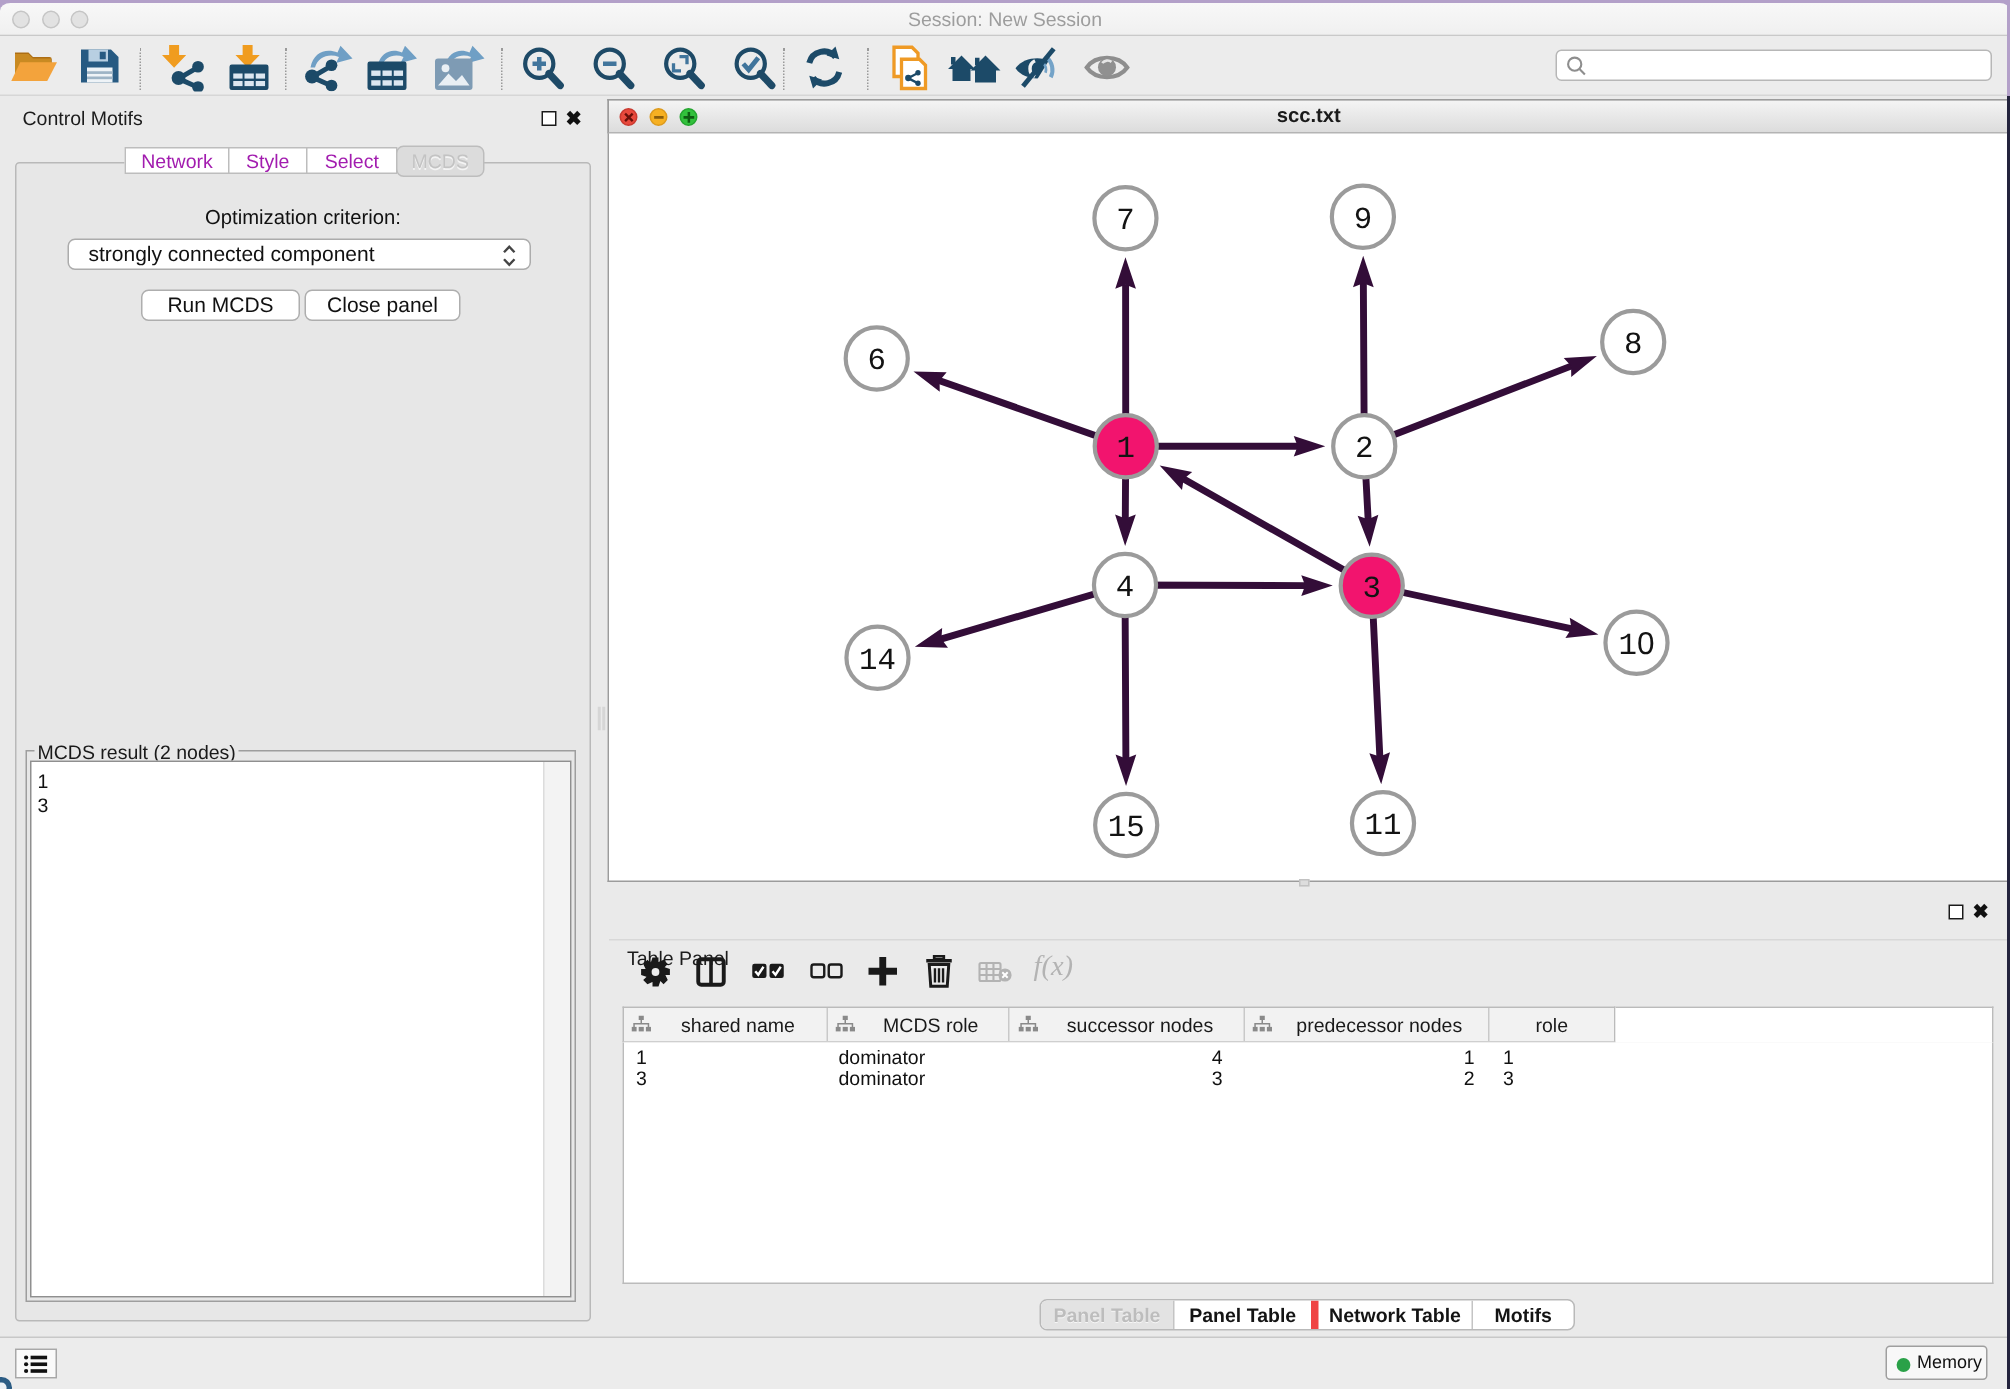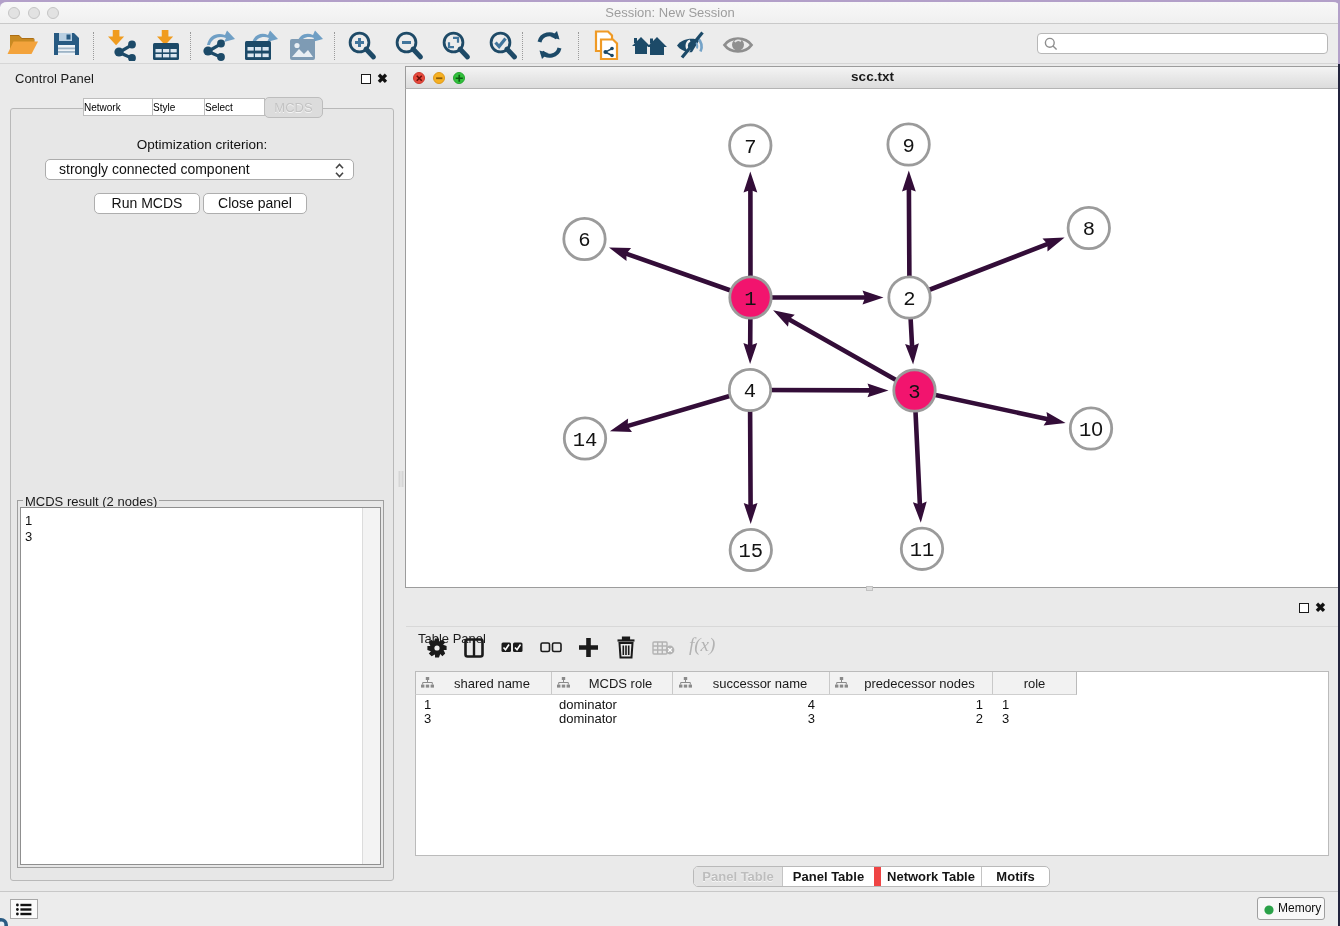--- a/index.html
+++ b/index.html
@@ -22,21 +22,21 @@
   .ticon { position:absolute; top:29px; }
   .tsep { position:absolute; top:32px; width:0; height:28px;
     border-left:1px dotted #9a9a9a; }
   #searchbox { position:absolute; left:1037px; top:33px; width:291px; height:21px;
     background:#fff; border:1px solid #b7b7b7; border-radius:4px; }
   
   #cp-title { left:15px; top:71px; font-size:13px; color:#1c1c1c; }
   .float-ico { position:absolute; width:10px; height:10px; border:1.5px solid #1a1a1a; background:#fff;}
   .close-x { position:absolute; font-size:13px; font-weight:bold; color:#111; }
   .tab { position:absolute; top:98px; height:18px; background:#fff; border:1px solid #bdbdbd;
-    font-size:10px; color:#000000; line-height:17px; }
+    font-size:13px; color:#a21caf; text-align:center; line-height:17px; }
   #tab-mcds { position:absolute; left:264px; top:97px; width:59px; height:21px;
     background:#dcdcdc; border:1px solid #bdbdbd; border-radius:5px;
     font-size:13px; color:#c3c3c3; text-shadow:0 1px 0 #f4f4f4; text-align:center; line-height:19px; }
   #cp-panel { left:10px; top:108px; width:384px; height:773px; background:#e7e7e7;
     border:1px solid #b9b9b9; border-radius:3px; }
   #opt-label { left:0; top:137px; width:404px; text-align:center; font-size:13.5px; color:#111; }
   #cp-select { left:45px; top:159px; width:309px; height:21px; background:#fff;
     border:1px solid #acacac; border-radius:5px; font-size:14px; color:#111;
     line-height:19px; padding-left:13px; }
   .cp-btn { position:absolute; top:193px; height:21px; background:#fff;
@@ -251,21 +251,21 @@
  <path d="M12.8 13 A4.6 4.6 0 0 1 19 12.2" fill="none" stroke="#e6e6e6" stroke-width="1.8"></path>
 </svg>
 </div>
 <div id="searchbox">
     <svg width="14" height="14" viewBox="0 0 14 14" style="position:absolute;left:6px;top:3px;">
  <circle cx="5.8" cy="5.8" r="4.4" fill="none" stroke="#8e8e8e" stroke-width="1.4"></circle>
  <path d="M9 9 L12.6 12.6" stroke="#8e8e8e" stroke-width="1.4"></path>
 </svg>
   </div>
 
-<div id="cp-title" class="abs">Control Panel</div>
+<div id="cp-title" class="abs">Control Motifs</div>
 <div class="float-ico" style="left:361px; top:74px;"></div>
 <div class="close-x" style="left:377px; top:71px;">✖</div>
 <div id="cp-panel" class="abs"></div>
 <div class="tab" style="left:83px;  width:70px;">Network</div>
 <div class="tab" style="left:152px; width:53px;">Style</div>
 <div class="tab" style="left:204px; width:61px;">Select</div>
 <div id="tab-mcds">MCDS</div>
 <div id="opt-label" class="abs">Optimization criterion:</div>
 <div id="cp-select" class="abs">strongly connected component<svg width="11" height="15" style="position:absolute;right:8px;top:2.5px;" viewBox="0 0 11 15">
       <path d="M2 5.2 L5.5 1.5 L9 5.2 M2 9.8 L5.5 13.5 L9 9.8" fill="none" stroke="#444" stroke-width="1.6"></path>
@@ -407,21 +407,21 @@
 <div class="hsep" style="left:672px;"></div>
 <svg class="hico" style="left:679px;" width="13" height="13" viewBox="0 0 13 13">
  <g fill="#8a8a8a">
         <rect x="4.8" y="0" width="3.4" height="3"></rect>
         <rect x="0" y="7.6" width="3.4" height="3"></rect>
         <rect x="4.8" y="7.6" width="3.4" height="3"></rect>
         <rect x="9.6" y="7.6" width="3.4" height="3"></rect>
       </g>
  <path d="M6.5 3 V5.5 M1.7 7.6 V5.5 H11.3 V7.6" fill="none" stroke="#8a8a8a" stroke-width="1"></path>
 </svg>
-<div class="hcell" style="left:691px; width:138px;">successor name</div>
+<div class="hcell" style="left:691px; width:138px;">successor nodes</div>
 <div class="hsep" style="left:829px;"></div>
 <svg class="hico" style="left:835px;" width="13" height="13" viewBox="0 0 13 13">
  <g fill="#8a8a8a">
         <rect x="4.8" y="0" width="3.4" height="3"></rect>
         <rect x="0" y="7.6" width="3.4" height="3"></rect>
         <rect x="4.8" y="7.6" width="3.4" height="3"></rect>
         <rect x="9.6" y="7.6" width="3.4" height="3"></rect>
       </g>
  <path d="M6.5 3 V5.5 M1.7 7.6 V5.5 H11.3 V7.6" fill="none" stroke="#8a8a8a" stroke-width="1"></path>
 </svg>
@@ -438,21 +438,21 @@
 <div class="cell" style="left:1002px; top:697px;">1</div>
 <div class="cell" style="left:424px; top:711px;">3</div>
 <div class="cell" style="left:559px; top:711px;">dominator</div>
 <div class="cell" style="left:720px; top:711px; width:95px; text-align:right;">3</div>
 <div class="cell" style="left:890px; top:711px; width:93px; text-align:right;">2</div>
 <div class="cell" style="left:1002px; top:711px;">3</div>
 </div>
 <div class="abs" style="left:693px; top:866px; width:357px; height:21px; border:1px solid #b9b9b9; border-radius:5px; background:#fff; overflow:hidden; display:flex;">
 <div style="width:88px; background:#e3e3e3; color:#bdbdbd; text-shadow:0 1px 0 #f6f6f6; font-size:13px; font-weight:bold; text-align:center; line-height:19px;">Panel Table</div>
 <div style="width:92px; border-left:1px solid #c4c4c4; font-size:13px; font-weight:bold; color:#141414; text-align:center; line-height:19px;">Panel Table</div>
-<div style="width:107px; border-left:7px solid #ef4444; font-size:13px; font-weight:bold; color:#141414; text-align:center; line-height:19px;">Network Table</div>
+<div style="width:107px; border-left:5px solid #ef4444; font-size:13px; font-weight:bold; color:#141414; text-align:center; line-height:19px;">Network Table</div>
 <div style="flex:1; border-left:1px solid #c4c4c4; font-size:13px; font-weight:bold; color:#141414; text-align:center; line-height:19px;">Motifs</div>
 </div>
 
 <div id="statusline" class="abs"></div>
 <div id="status" class="abs"></div>
 <div id="listbtn" class="abs">
     <svg width="16" height="13" viewBox="0 0 16 13" style="position:absolute;left:5px;top:3px;">
  <g fill="#111">
         <circle cx="1.4" cy="2" r="1.4"></circle>
         <circle cx="1.4" cy="6.5" r="1.4"></circle>

